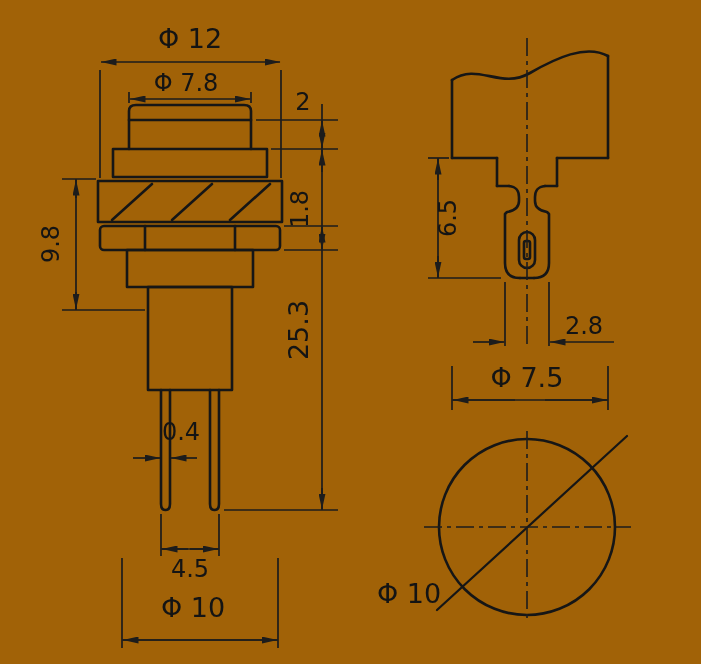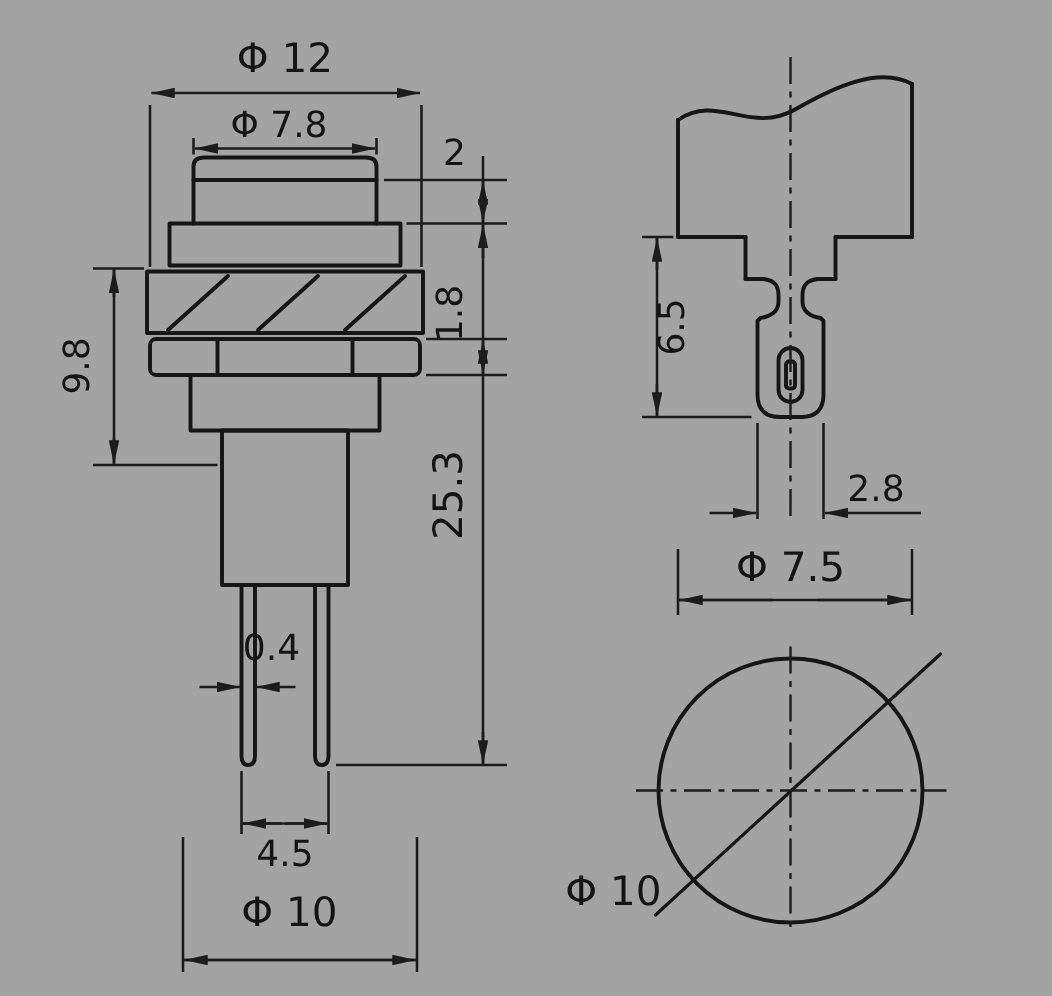--- a/index.html
+++ b/index.html
@@ -1,17 +1,17 @@
 <!DOCTYPE html>
 <html><head>
 <meta charset="utf-8">
 <style>
   html,body{margin:0;padding:0;background:#ffffff;}
   .frame{
-    position:relative;width:701px;height:664px;background:#a3a3a3;overflow:hidden;
+    position:relative;width:701px;height:664px;background:#a16207;overflow:hidden;
     font-family:"DejaVu Sans", sans-serif;
   }
   svg{display:block;}
   .part{stroke:#161616;stroke-width:2.6;fill:none;stroke-linecap:round;stroke-linejoin:round;}
   .dim{stroke:#1c1c1c;stroke-width:1.7;fill:none;stroke-linecap:butt;}
   .cl{stroke:#1c1c1c;stroke-width:1.6;fill:none;stroke-dasharray:18 5 4 5;}
   text{fill:#141414;stroke:none;}
   .t27{font-size:27px;}
   .t24{font-size:24px;}
 </style>

